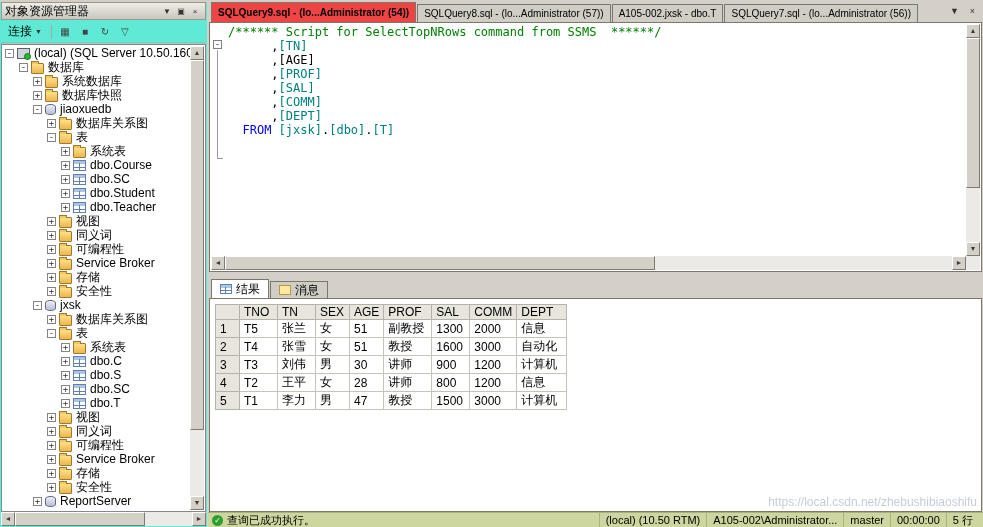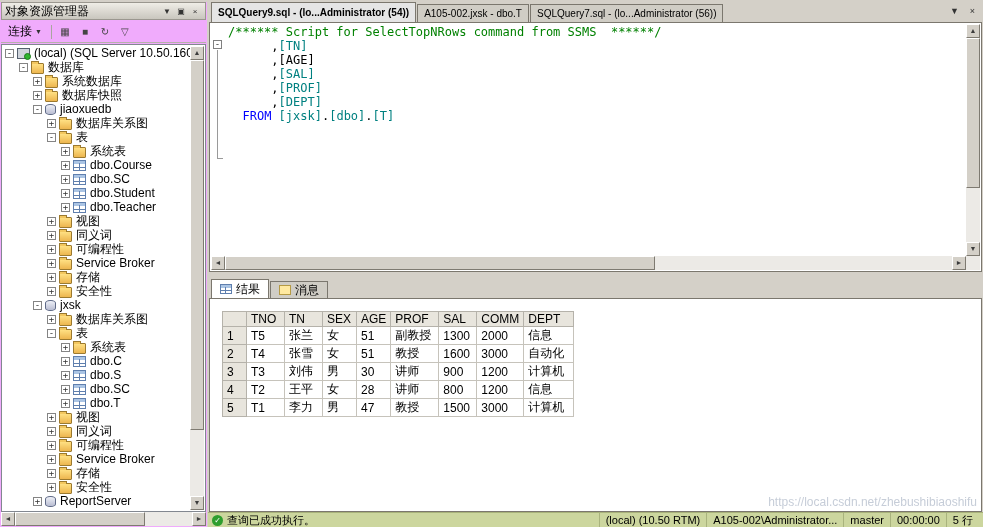--- a/index.html
+++ b/index.html
@@ -1,20 +1,20 @@
 <!DOCTYPE html>
 <html><head>
 <meta charset="utf-8">
 <style>
   * { margin:0; padding:0; box-sizing:border-box; }
   html,body { width:983px; height:527px; overflow:hidden; }
   body { position:relative; background:#d4d0c8; font-family:"Liberation Sans",sans-serif; font-size:12px; color:#000; }
 
   
-  .left-panel { position:absolute; left:0; top:2px; width:207px; bottom:0; background:#f0abfc; }
+  .left-panel { position:absolute; left:0; top:2px; width:207px; bottom:0; background:#5eead4; }
   .panel-header { position:absolute; top:0; left:1px; right:1px; height:18px; display:flex; align-items:center;
                   background:linear-gradient(#efede6,#c9c6be); border:1px solid #9a978f; padding:0 3px; }
   .ph-title { flex:1; font-size:12px; white-space:nowrap; overflow:hidden; }
   .ph-btn { width:14px; text-align:center; font-size:8px; color:#333; cursor:default; }
   .panel-toolbar { position:absolute; top:19px; left:1px; right:1px; height:22px; display:flex; align-items:center;
                    gap:2px; padding:0 2px; border-bottom:1px solid #b5b2aa; }
   .tb-btn { height:18px; min-width:18px; display:inline-flex; align-items:center; justify-content:center;
             font-size:10px; color:#444; border:1px solid transparent; }
   .tb-btn.connect { padding:0 4px; gap:3px; font-size:12px; color:#000; }
   .tb-btn .chev { font-size:7px; color:#333; }
@@ -56,21 +56,21 @@
   .tree-thumb { top:14px; height:370px; }
   .panel-hscroll { position:absolute; bottom:1px; left:1px; width:205px; }
   .panel-hthumb { left:14px; width:130px; }
 
   
   .right-region { position:absolute; left:209px; top:2px; right:1px; bottom:15px; }
   .tab-bar { position:relative; height:20px; display:flex; align-items:flex-end; padding-left:2px; }
   .tab { display:inline-block; height:18px; line-height:17px; padding:0 6px; margin-right:1px;
          border:1px solid #7b776e; border-bottom:none; background:#d0cdc5; font-size:10px;
          white-space:nowrap; overflow:hidden; cursor:default; }
-  .tab.active { background:#e5e5e5; font-weight:bold; height:20px; line-height:19px; }
+  .tab.active { background:#ef4444; font-weight:bold; height:20px; line-height:19px; }
   .tab-controls { position:absolute; right:3px; top:4px; display:flex; gap:5px; }
   .tc-btn { width:13px; text-align:center; font-size:9px; color:#333; }
 
   .editor { position:absolute; top:20px; left:0; right:0; height:250px; background:#fff; border:1px solid #7b776e; }
   .code { position:absolute; top:2px; left:18px; right:16px; bottom:16px; overflow:hidden;
           font-family:"DejaVu Sans Mono",monospace; font-size:12px; line-height:14px; }
   .code-line { white-space:pre; height:14px; }
   .fold-box { position:absolute; left:3px; top:17px; width:9px; height:9px; border:1px solid #808080;
               background:#fff; font:9px/7px "DejaVu Sans Mono",monospace; text-align:center; color:#333; }
   .fold-line { position:absolute; left:7px; top:27px; height:108px; border-left:1px solid #9a9a9a; }
@@ -88,21 +88,21 @@
   .rtab { display:inline-flex; align-items:center; gap:4px; height:17px; padding:0 8px; margin-right:1px;
           border:1px solid #7b776e; border-bottom:none; background:#d0cdc5; font-size:12px; cursor:default; }
   .rtab.active { background:#fff; height:19px; }
   .ricon { display:inline-block; width:12px; height:10px; position:relative; }
   .icon-grid { background:linear-gradient(#aac4e4 0 3px,#fff 3px); border:1px solid #5f7fae; }
   .icon-grid::before { content:""; position:absolute; left:0; right:0; top:5px; height:1px; background:#5f7fae; }
   .icon-grid::after { content:""; position:absolute; top:2px; bottom:0; left:4px; width:1px; background:#5f7fae; }
   .icon-msg { background:#ffe9a0; border:1px solid #b59a44; }
   .grid-area { position:absolute; left:0; right:0; top:19px; bottom:0; background:#fff; border:1px solid #7b776e; overflow:hidden; }
 
-  table.grid { border-collapse:collapse; font-size:12px; margin:12px; table-layout:fixed; }
+  table.grid { border-collapse:collapse; font-size:12px; margin:5px; table-layout:fixed; }
   .grid th, .grid td { border:1px solid #c6c3bb; padding:0 4px; height:15px; font-weight:normal;
                        text-align:left; white-space:nowrap; overflow:hidden; }
   .grid thead th, .grid tbody th { background:#e8e5dd; border-color:#b5b2aa; }
   .grid td { background:#fff; }
   .grid thead th:nth-child(1){ width:24px; }
   .grid thead th:nth-child(2){ width:38px; }
   .grid thead th:nth-child(3){ width:38px; }
   .grid thead th:nth-child(4){ width:34px; }
   .grid thead th:nth-child(5){ width:32px; }
   .grid thead th:nth-child(6){ width:48px; }
@@ -320,38 +320,40 @@
   <div class="hscroll panel-hscroll">
     <span class="sb-btn">◄</span>
     <span class="sb-thumb panel-hthumb"></span>
     <span class="sb-btn sb-right">►</span>
   </div>
 </div>
 
 <div class="right-region">
   <div class="tab-bar">
     <span class="tab active">SQLQuery9.sql - (lo...Administrator (54))</span>
+      <span class="tab">SQLQuery8.sql - (lo...Administrator (57))</span>
       <span class="tab">A105-002.jxsk - dbo.T</span>
       <span class="tab">SQLQuery7.sql - (lo...Administrator (56))</span>
       <span class="tab-controls">
       <span class="tc-btn">▼</span>
       <span class="tc-btn">×</span>
     </span>
   </div>
 
   <div class="editor">
     <div class="fold-box">-</div>
     <div class="fold-line"></div>
     <div class="fold-corner"></div>
     <div class="code">
         <div class="code-line"><span style="color: rgb(0, 128, 0);">/****** Script for SelectTopNRows command from SSMS  ******/</span></div>
         <div class="code-line"><span style="color: rgb(0, 0, 0);">      ,</span><span style="color: rgb(0, 128, 128);">[TN]</span></div>
         <div class="code-line"><span style="color: rgb(0, 0, 0);">      ,</span><span style="color: #000000;">[AGE]</span></div>
+        <div class="code-line"><span style="color: rgb(0, 0, 0);">      ,</span><span style="color: rgb(0, 128, 128);">[PROF]</span></div>
         <div class="code-line"><span style="color: rgb(0, 0, 0);">      ,</span><span style="color: rgb(0, 128, 128);">[SAL]</span></div>
-        <div class="code-line"><span style="color: rgb(0, 0, 0);">      ,</span><span style="color: rgb(0, 128, 128);">[PROF]</span></div>
+        <div class="code-line"><span style="color: rgb(0, 0, 0);">      ,</span><span style="color: rgb(0, 128, 128);">[COMM]</span></div>
         <div class="code-line"><span style="color: rgb(0, 0, 0);">      ,</span><span style="color: rgb(0, 128, 128);">[DEPT]</span></div>
         <div class="code-line"><span style="color: rgb(0, 0, 0);">  </span><span style="color: rgb(0, 0, 255);">FROM</span><span style="color: rgb(0, 0, 0);"> </span><span style="color: rgb(0, 128, 128);">[jxsk]</span><span style="color: rgb(0, 0, 0);">.</span><span style="color: rgb(0, 128, 128);">[dbo]</span><span style="color: rgb(0, 0, 0);">.</span><span style="color: rgb(0, 128, 128);">[T]</span></div>
       </div>
     <div class="vscroll ed-vscroll">
       <span class="sb-btn">▲</span>
       <span class="sb-thumb ed-vthumb"></span>
       <span class="sb-btn sb-bottom">▼</span>
     </div>
     <div class="hscroll ed-hscroll">
       <span class="sb-btn">◄</span>

